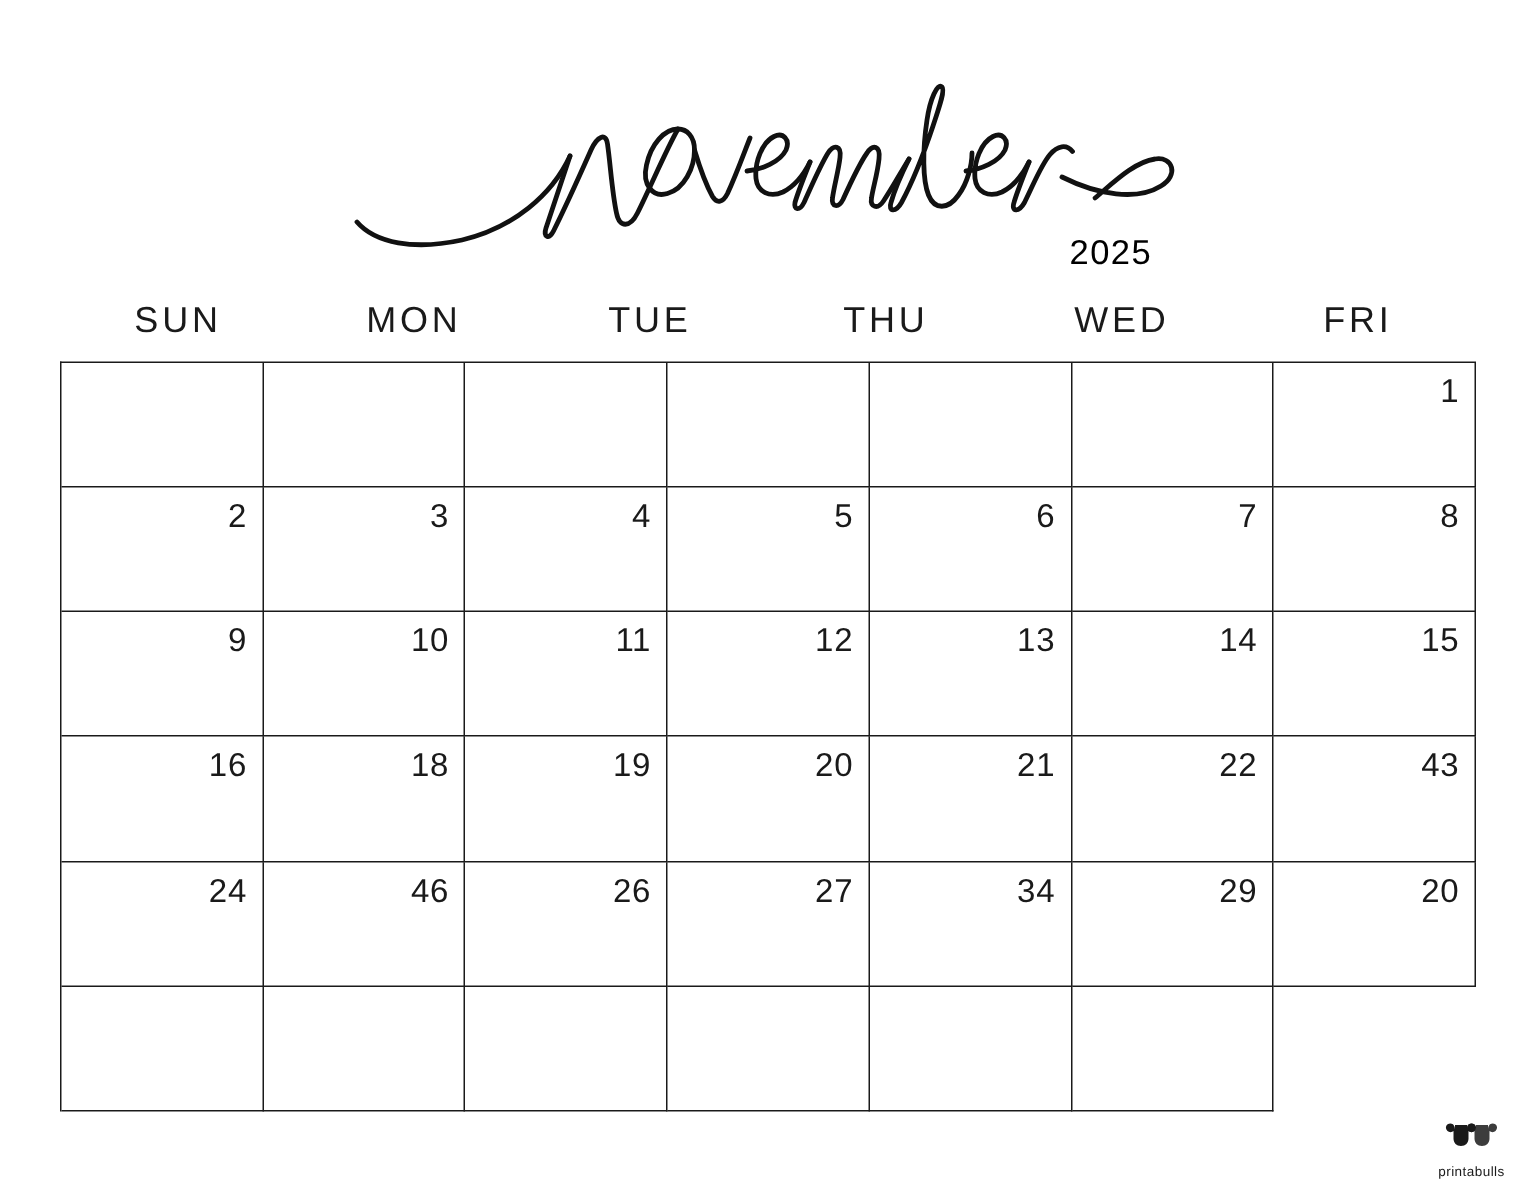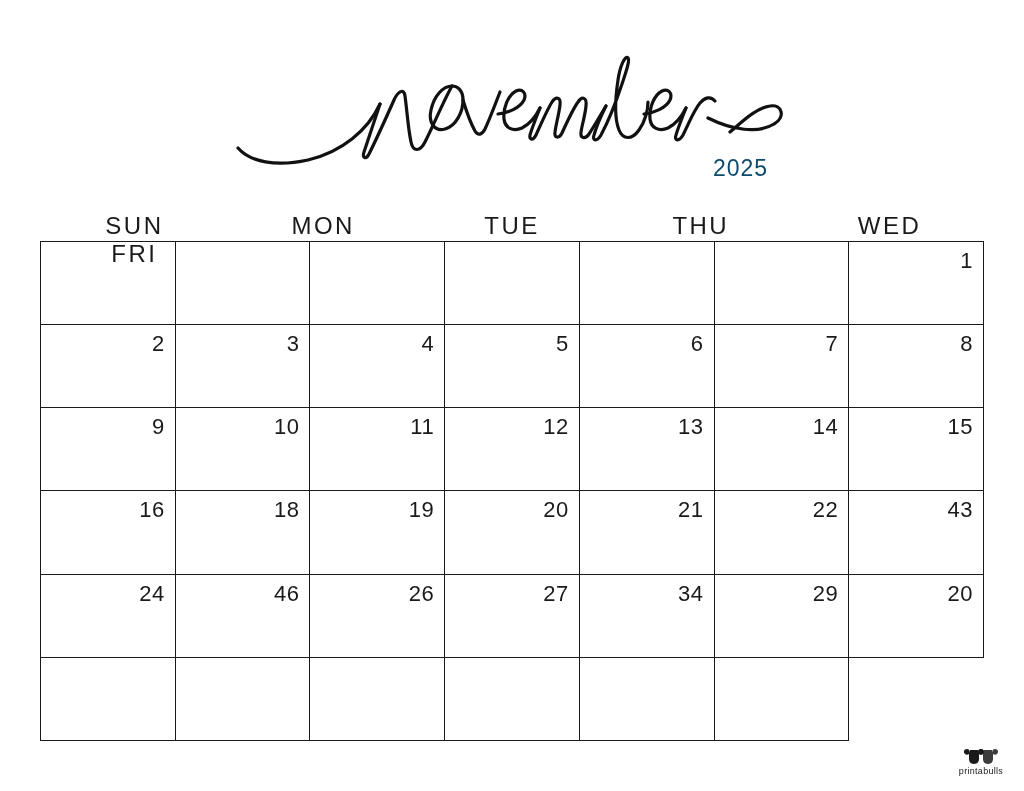--- a/index.html
+++ b/index.html
@@ -42,32 +42,32 @@
     width: 100%;
     height: 100%;
   }
   .year {
     position: absolute;
     left: 713px;
     top: 131px;
     font-family: "Liberation Sans", sans-serif;
     font-size: 23px;
     letter-spacing: 1px;
-    color: #0c4a6e;
+    color: #000000;
     font-weight: 400;
   }
 
   
   .weekdays {
     position: absolute;
-    top: 212px;
+    top: 200px;
     left: 40px;
     width: 944px;
     display: grid;
-    grid-template-columns: repeat(5, 1fr);
+    grid-template-columns: repeat(6, 1fr);
   }
   .weekday {
     text-align: center;
     font-size: 24px;
     letter-spacing: 2.5px;
     color: #1a1a1a;
     font-weight: 400;
   }
 
   
@@ -112,21 +112,21 @@
   .footer-logo .mark {
     display: block;
     height: 20px;
   }
   .footer-logo .mark svg { display: block; margin: 0 auto; }
   .footer-logo .wordmark {
     display: block;
     font-size: 9px;
     letter-spacing: 0.3px;
     color: #1a1a1a;
-    margin-top: 1px;
+    margin-top: 11px;
   }
 </style>
 </head>
 <body>
 
 <div class="page">
 
   <div class="title-block">
     <div class="script-title">
       <svg viewBox="0 0 560 140" xmlns="http://www.w3.org/2000/svg" aria-label="November">

